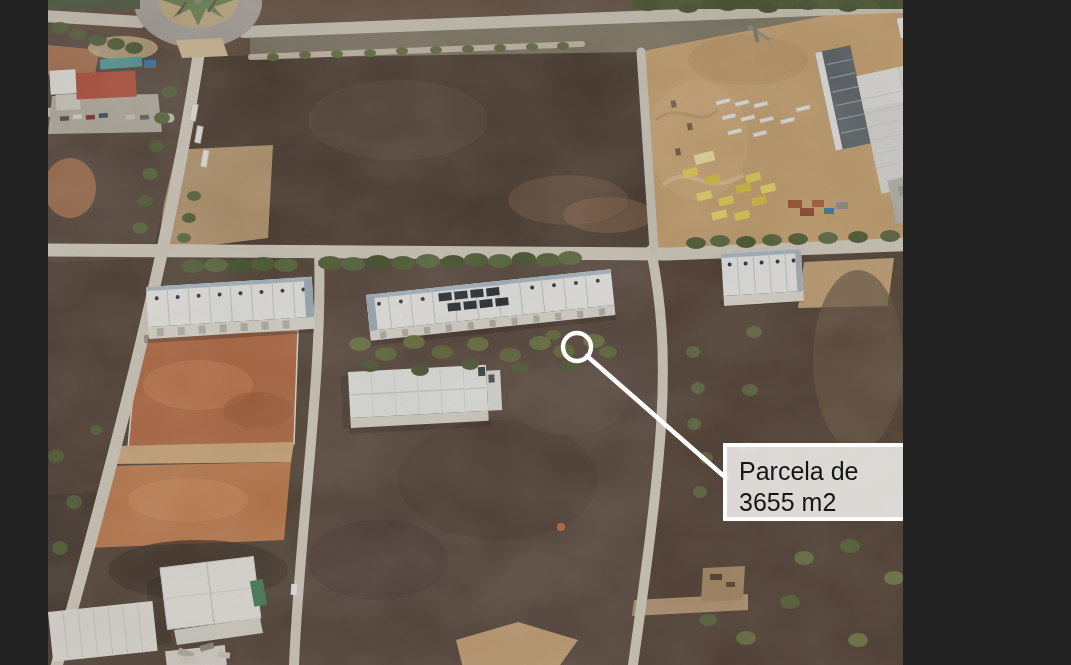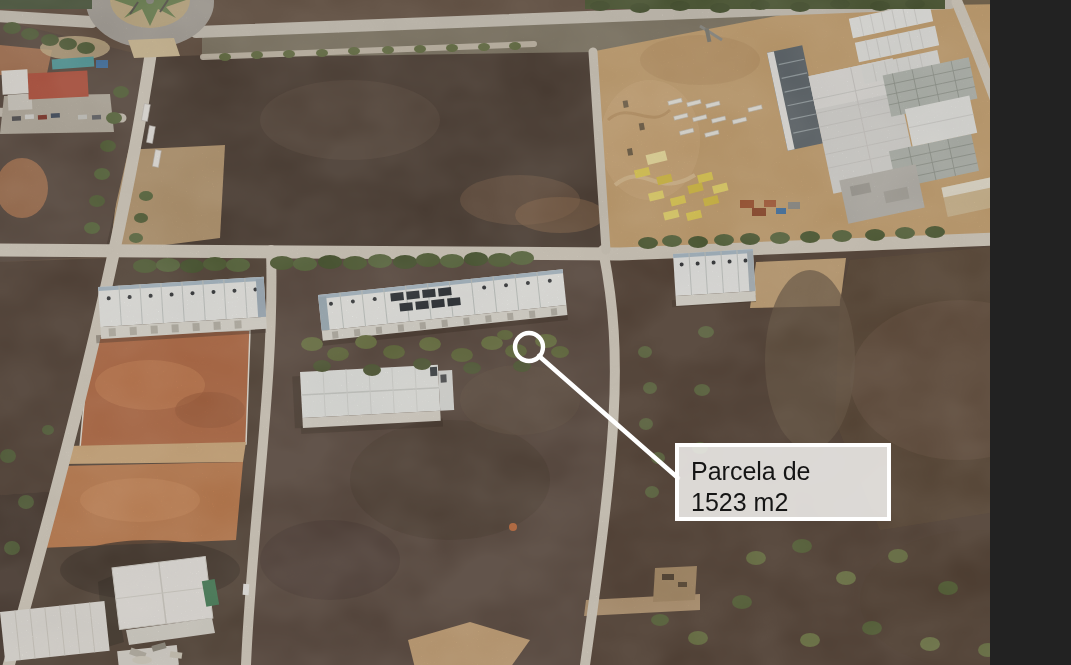--- a/index.html
+++ b/index.html
@@ -1,16 +1,16 @@
 <!DOCTYPE html>
 <html><head>
 <meta charset="utf-8">
 <style>
   html,body{margin:0;padding:0;background:#222;}
-  .stage{position:relative;width:990px;height:665px;overflow:hidden;font-family:"Liberation Sans",sans-serif;}
+  .stage{position:relative;width:855px;height:665px;overflow:hidden;font-family:"Liberation Sans",sans-serif;margin-left:48px;}
   .stage svg{position:absolute;left:0;top:0;}
   .callout{
     position:absolute;left:675px;top:443px;width:216px;height:78px;
     box-sizing:border-box;border:4px solid #ffffff;
     background:rgba(240,239,237,0.87);
     padding:9px 6px 0 12px;
     font-size:25px;line-height:31px;color:#151515;
   }
   .callout div{white-space:nowrap;}
 </style>
@@ -562,15 +562,15 @@
   <rect x="0" y="0" width="1071" height="665" filter="url(#blotch)" opacity="0.10"></rect>
 
   <g>
     <line x1="539" y1="356" x2="678" y2="478" stroke="#ffffff" stroke-width="4.6" stroke-linecap="round"></line>
     <circle cx="529" cy="347" r="14" fill="none" stroke="#ffffff" stroke-width="4.4"></circle>
   </g>
 </svg>
 
 <div class="callout">
   <div>Parcela de</div>
-  <div>1523 m2</div>
+  <div>3655 m2</div>
 </div>
 </div>
 
 </body></html>

